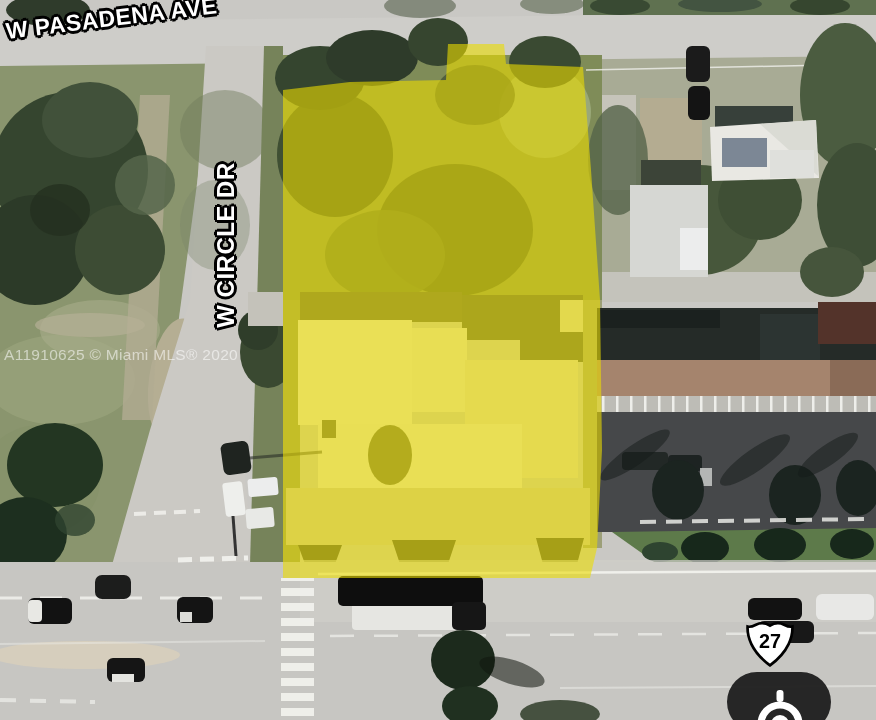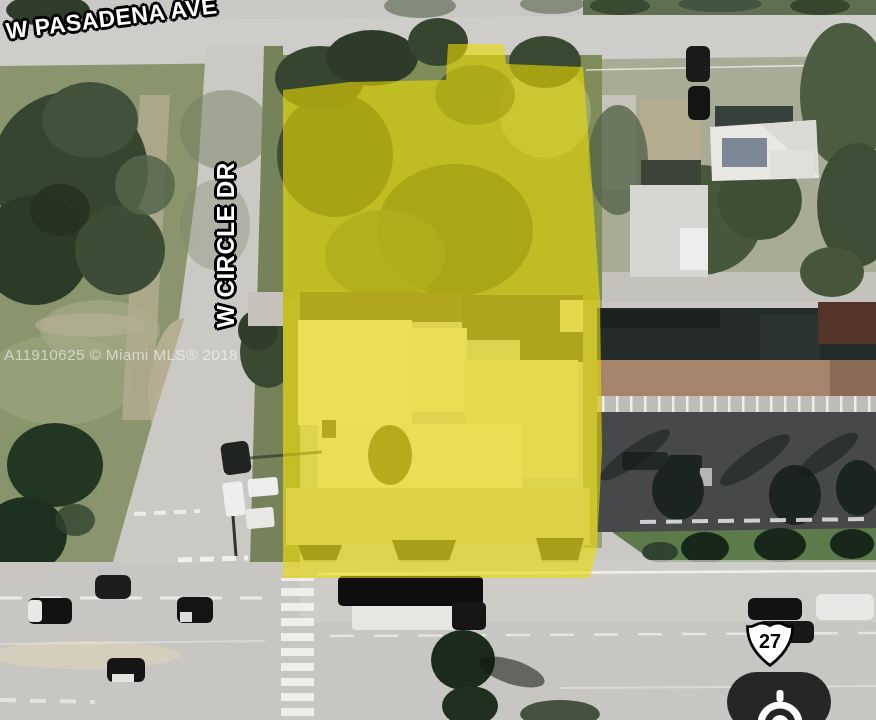--- a/index.html
+++ b/index.html
@@ -229,21 +229,21 @@
       <ellipse cx="560" cy="714" rx="40" ry="14" fill="#25331f" opacity="0.8"></ellipse>
     </g>
 
     <polygon points="283,90 350,82 446,80 448,44 504,44 506,64 583,67 591,170 600,300 602,450 597,548 590,578 283,578" fill="#EBDC00" opacity="0.6"></polygon>
   </svg>
 
   <div class="street-label label-pasadena">W PASADENA AVE</div>
 
   <div class="street-label label-circle">W CIRCLE DR</div>
 
-  <div class="watermark">A11910625 © Miami MLS® 2018</div>
+  <div class="watermark">A11910625 © Miami MLS® 2020</div>
 
   <svg class="shield" viewBox="0 0 48 48" xmlns="http://www.w3.org/2000/svg">
     <path d="M24 5.5 C19.5 2.5 14.5 2.5 10.5 4.5 C7.5 6 4.5 6.8 2.5 6.3 C2 15 5.5 30 24 43.5 C42.5 30 46 15 45.5 6.3 C43.5 6.8 40.5 6 37.5 4.5 C33.5 2.5 28.5 2.5 24 5.5 Z" fill="#FFFFFF" stroke="#000000" stroke-width="2.6"></path>
     <text x="24" y="27" text-anchor="middle" font-family="Liberation Sans, sans-serif" font-size="19" font-weight="bold" fill="#000000">27</text>
   </svg>
 
   <button class="locate-btn" type="button">
     <svg width="104" height="110" viewBox="0 0 104 110" xmlns="http://www.w3.org/2000/svg">
       <circle cx="53" cy="52" r="19" fill="none" stroke="#FFFFFF" stroke-width="7"></circle>
       <rect x="49.5" y="18" width="7" height="12" rx="3" fill="#FFFFFF"></rect>

